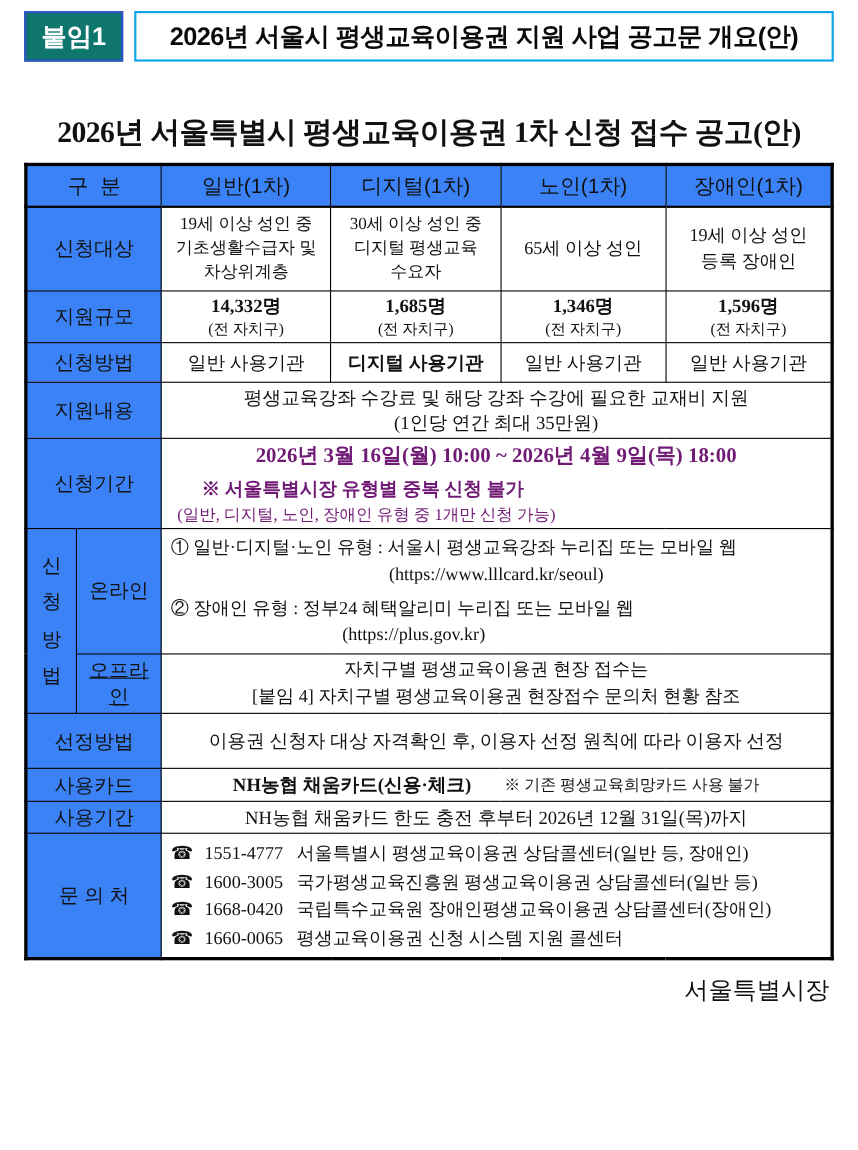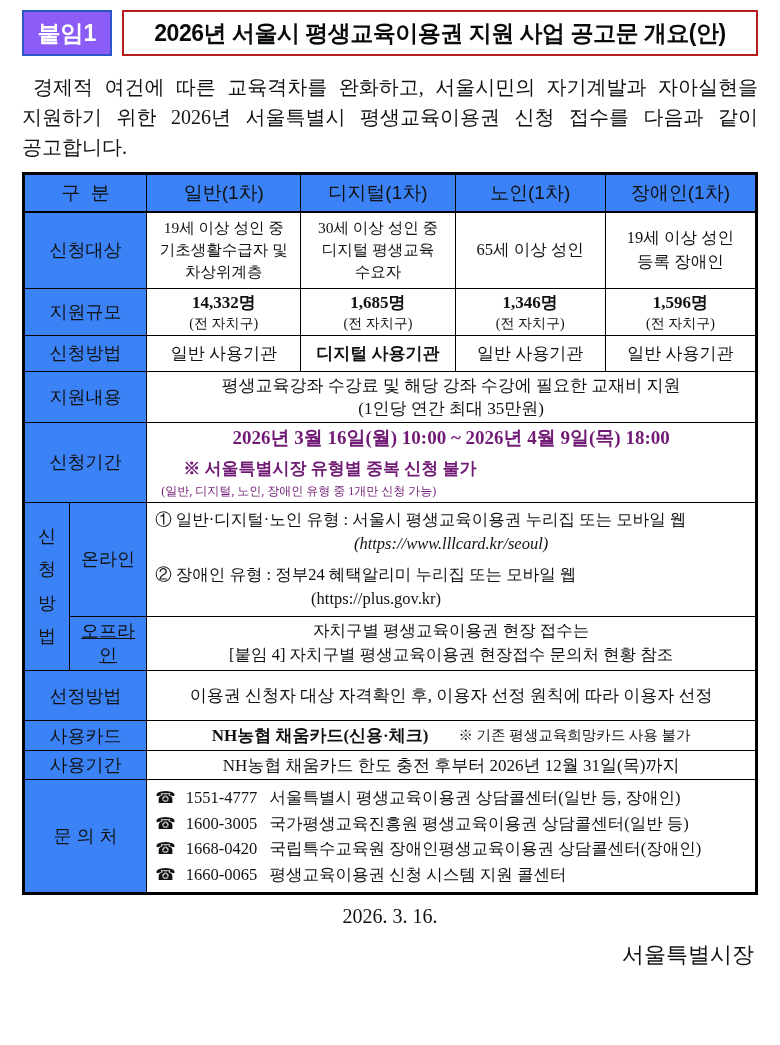--- a/index.html
+++ b/index.html
@@ -5,26 +5,26 @@
   html,body { margin:0; padding:0; background:#ffffff; }
   .page {
     position:relative; width:780px; height:1045px; box-sizing:border-box;
     padding:10px 22px 0 22px; overflow:hidden;
     font-family:"Liberation Serif", serif; color:#111111; background:#ffffff;
   }
   
   .hdr { display:flex; gap:10px; align-items:stretch; }
   .badge {
     width:90px; height:46px; box-sizing:border-box; flex:0 0 auto;
-    background:#8b5cf6; border:2px solid #2b55c8; color:#ffffff;
+    background:#0f766e; border:2px solid #2b55c8; color:#ffffff;
     font-family:"Liberation Sans", sans-serif; font-weight:bold; font-size:23px;
     display:flex; align-items:center; justify-content:center;
   }
   .doc-title-box {
-    flex:1; height:46px; box-sizing:border-box; border:2px solid #b91c1c;
+    flex:1; height:46px; box-sizing:border-box; border:2px solid #0ea5e9;
     display:flex; align-items:center; justify-content:center;
     font-family:"Liberation Sans", sans-serif; font-weight:bold; font-size:23px;
     letter-spacing:-0.5px; color:#0a0a0a;
   }
   
   .ann-title {
     margin-top:46px; text-align:center; font-size:27px; font-weight:bold;
     letter-spacing:-0.5px;
   }
   .intro {
@@ -57,29 +57,29 @@
   tr.r-contact { height:110px; }
 
   td.small-wrap { font-size:15.5px; line-height:1.45; padding:4px 9px; word-break:keep-all; }
   .val  { font-weight:bold; font-size:17px; }
   .note { font-size:14px; margin-top:1px; }
   td.bold-cell { font-weight:bold; }
 
   td.blue { color:#701a75; }
   .period-line1 { font-weight:bold; font-size:19px; text-align:center; }
   .period-line2 { font-weight:bold; font-size:17px; text-align:left; padding-left:32px; margin-top:6px; }
-  .period-line3 { font-size:12px; text-align:left; padding-left:10px; margin-top:3px; }
+  .period-line3 { font-size:15px; text-align:left; padding-left:10px; margin-top:3px; }
 
   th.v-label div {
     width:1.1em; margin:0 auto; word-break:break-all; line-height:1.85; font-size:18px;
   }
   th.offline-label { text-decoration:underline; }
 
   td.online-cell { text-align:left; font-size:16.5px; padding:5px 8px; line-height:1.45; word-break:keep-all; }
-  .url1 { text-align:center; margin-bottom:7px;font-style:italic; }
+  .url1 { text-align:center; margin-bottom:7px; }
   .url2 { text-align:center; padding-right:150px; }
 
   td.offline-cell { font-size:16.5px; line-height:1.5; word-break:keep-all; }
 
   td.card-cell { padding:2px 0; }
   .card-flex { display:flex; align-items:center; justify-content:center; gap:30px; }
   .card-main { font-weight:bold; font-size:17px; }
   .card-note { font-size:14.5px; }
 
   td.contact-cell { text-align:left; padding:5px 8px; }
@@ -96,21 +96,21 @@
 
 <div class="page">
 
   <div class="hdr">
     <div class="badge">붙임1</div>
     <div class="doc-title-box">
       <span>2026년 서울시 평생교육이용권 지원 사업 공고문 개요(안)</span>
     </div>
   </div>
 
-  <div class="intro">경제적 여건에 따른 교육격차를 완화하고, 서울시민의 자기계발과 자아실현을 지원하기 위한 2026년 서울특별시 평생교육이용권 신청 접수를 다음과 같이 공고합니다.</div>
+  <div class="ann-title">2026년 서울특별시 평생교육이용권 1차 신청 접수 공고(안)</div>
 
   <table class="program">
     <colgroup>
       <col style="width:46px">
         <col style="width:77px">
       <col style="width:154px">
         <col style="width:154px">
       <col style="width:150px">
         <col style="width:151px">
     </colgroup>
@@ -176,21 +176,21 @@
         <div class="period-line3">(일반, 디지털, 노인, 장애인 유형 중 1개만 신청 가능)</div>
       </td>
     </tr>
 
     <tr class="r-online">
       <th rowspan="2" class="v-label">
         <div>신청방법</div>
       </th>
       <th>온라인</th>
       <td colspan="4" class="online-cell">
-        <div>① 일반·디지털·노인 유형 : 서울시 평생교육이용권 누리집 또는 모바일 웹</div>
+        <div>① 일반·디지털·노인 유형 : 서울시 평생교육강좌 누리집 또는 모바일 웹</div>
         <div class="url1">(https://www.lllcard.kr/seoul)</div>
         <div>② 장애인 유형 : 정부24 혜택알리미 누리집 또는 모바일 웹</div>
         <div class="url2">(https://plus.gov.kr)</div>
       </td>
     </tr>
 
     <tr class="r-offline">
       <th class="offline-label">오프라인</th>
       <td colspan="4" class="offline-cell">
         <div>자치구별 평생교육이용권 현장 접수는</div>
@@ -239,16 +239,15 @@
         <div class="contact-line">
           <span class="ph-icon">☎</span>
           <span class="ph-num">1660-0065</span>
           <span>평생교육이용권 신청 시스템 지원 콜센터</span>
         </div>
       </td>
     </tr>
   </tbody>
     </table>
 
-  <div class="date">2026. 3. 16.</div>
   <div class="signer-title">서울특별시장</div>
 
 </div>
 
 </body></html>

